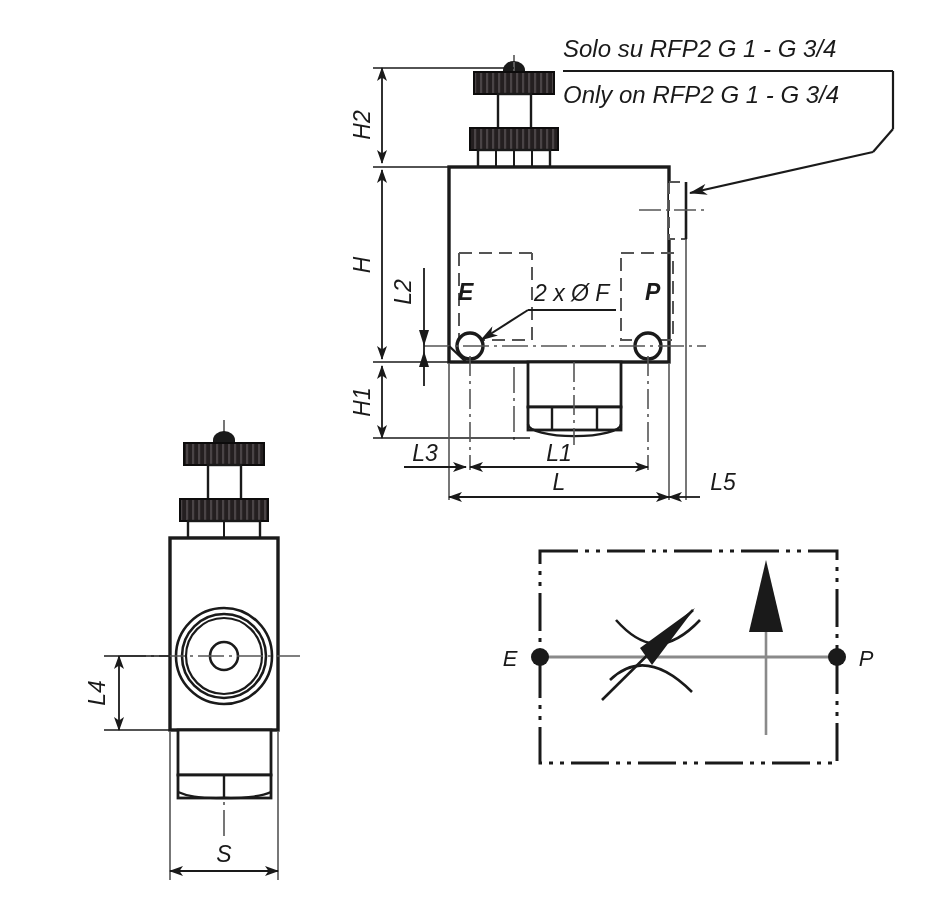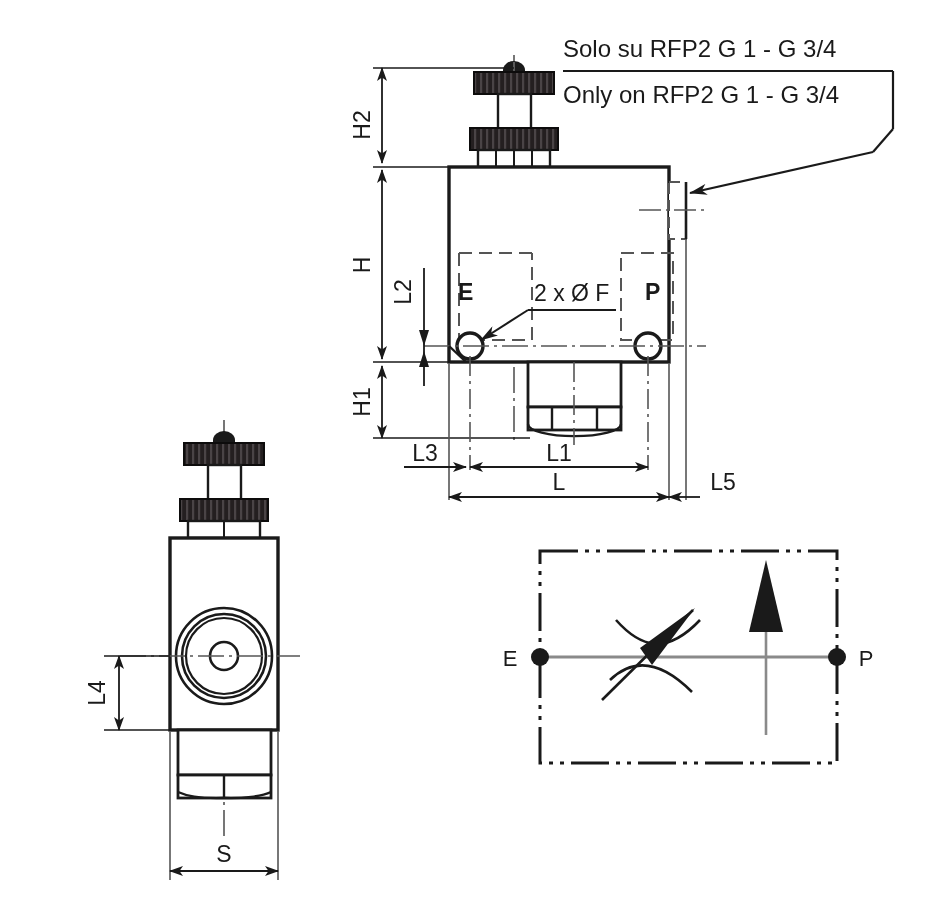--- a/index.html
+++ b/index.html
@@ -1,18 +1,18 @@
 <!DOCTYPE html>
 <html><head>
 <meta charset="utf-8">
 <style>
   html,body{margin:0;padding:0;background:#ffffff;}
   body{width:950px;height:921px;position:relative;overflow:hidden;
        font-family:"Liberation Sans","DejaVu Sans",sans-serif;color:#1a1a1a;}
-  #sheet{position:absolute;left:0;top:0;width:950px;height:921px;}
+  #sheet{position:absolute;left:0;top:0;width:950px;height:921px;font-style:italic;}
   svg{display:block;}
   .lbl{font-family:"Liberation Sans","DejaVu Sans",sans-serif;fill:#1a1a1a;}
   .note{font-size:24px;}
   .dim{font-size:23px;}
   .port{font-size:23px;font-weight:bold;}
   .sym{font-size:22px;}
 </style>
 </head>
 <body>
 

